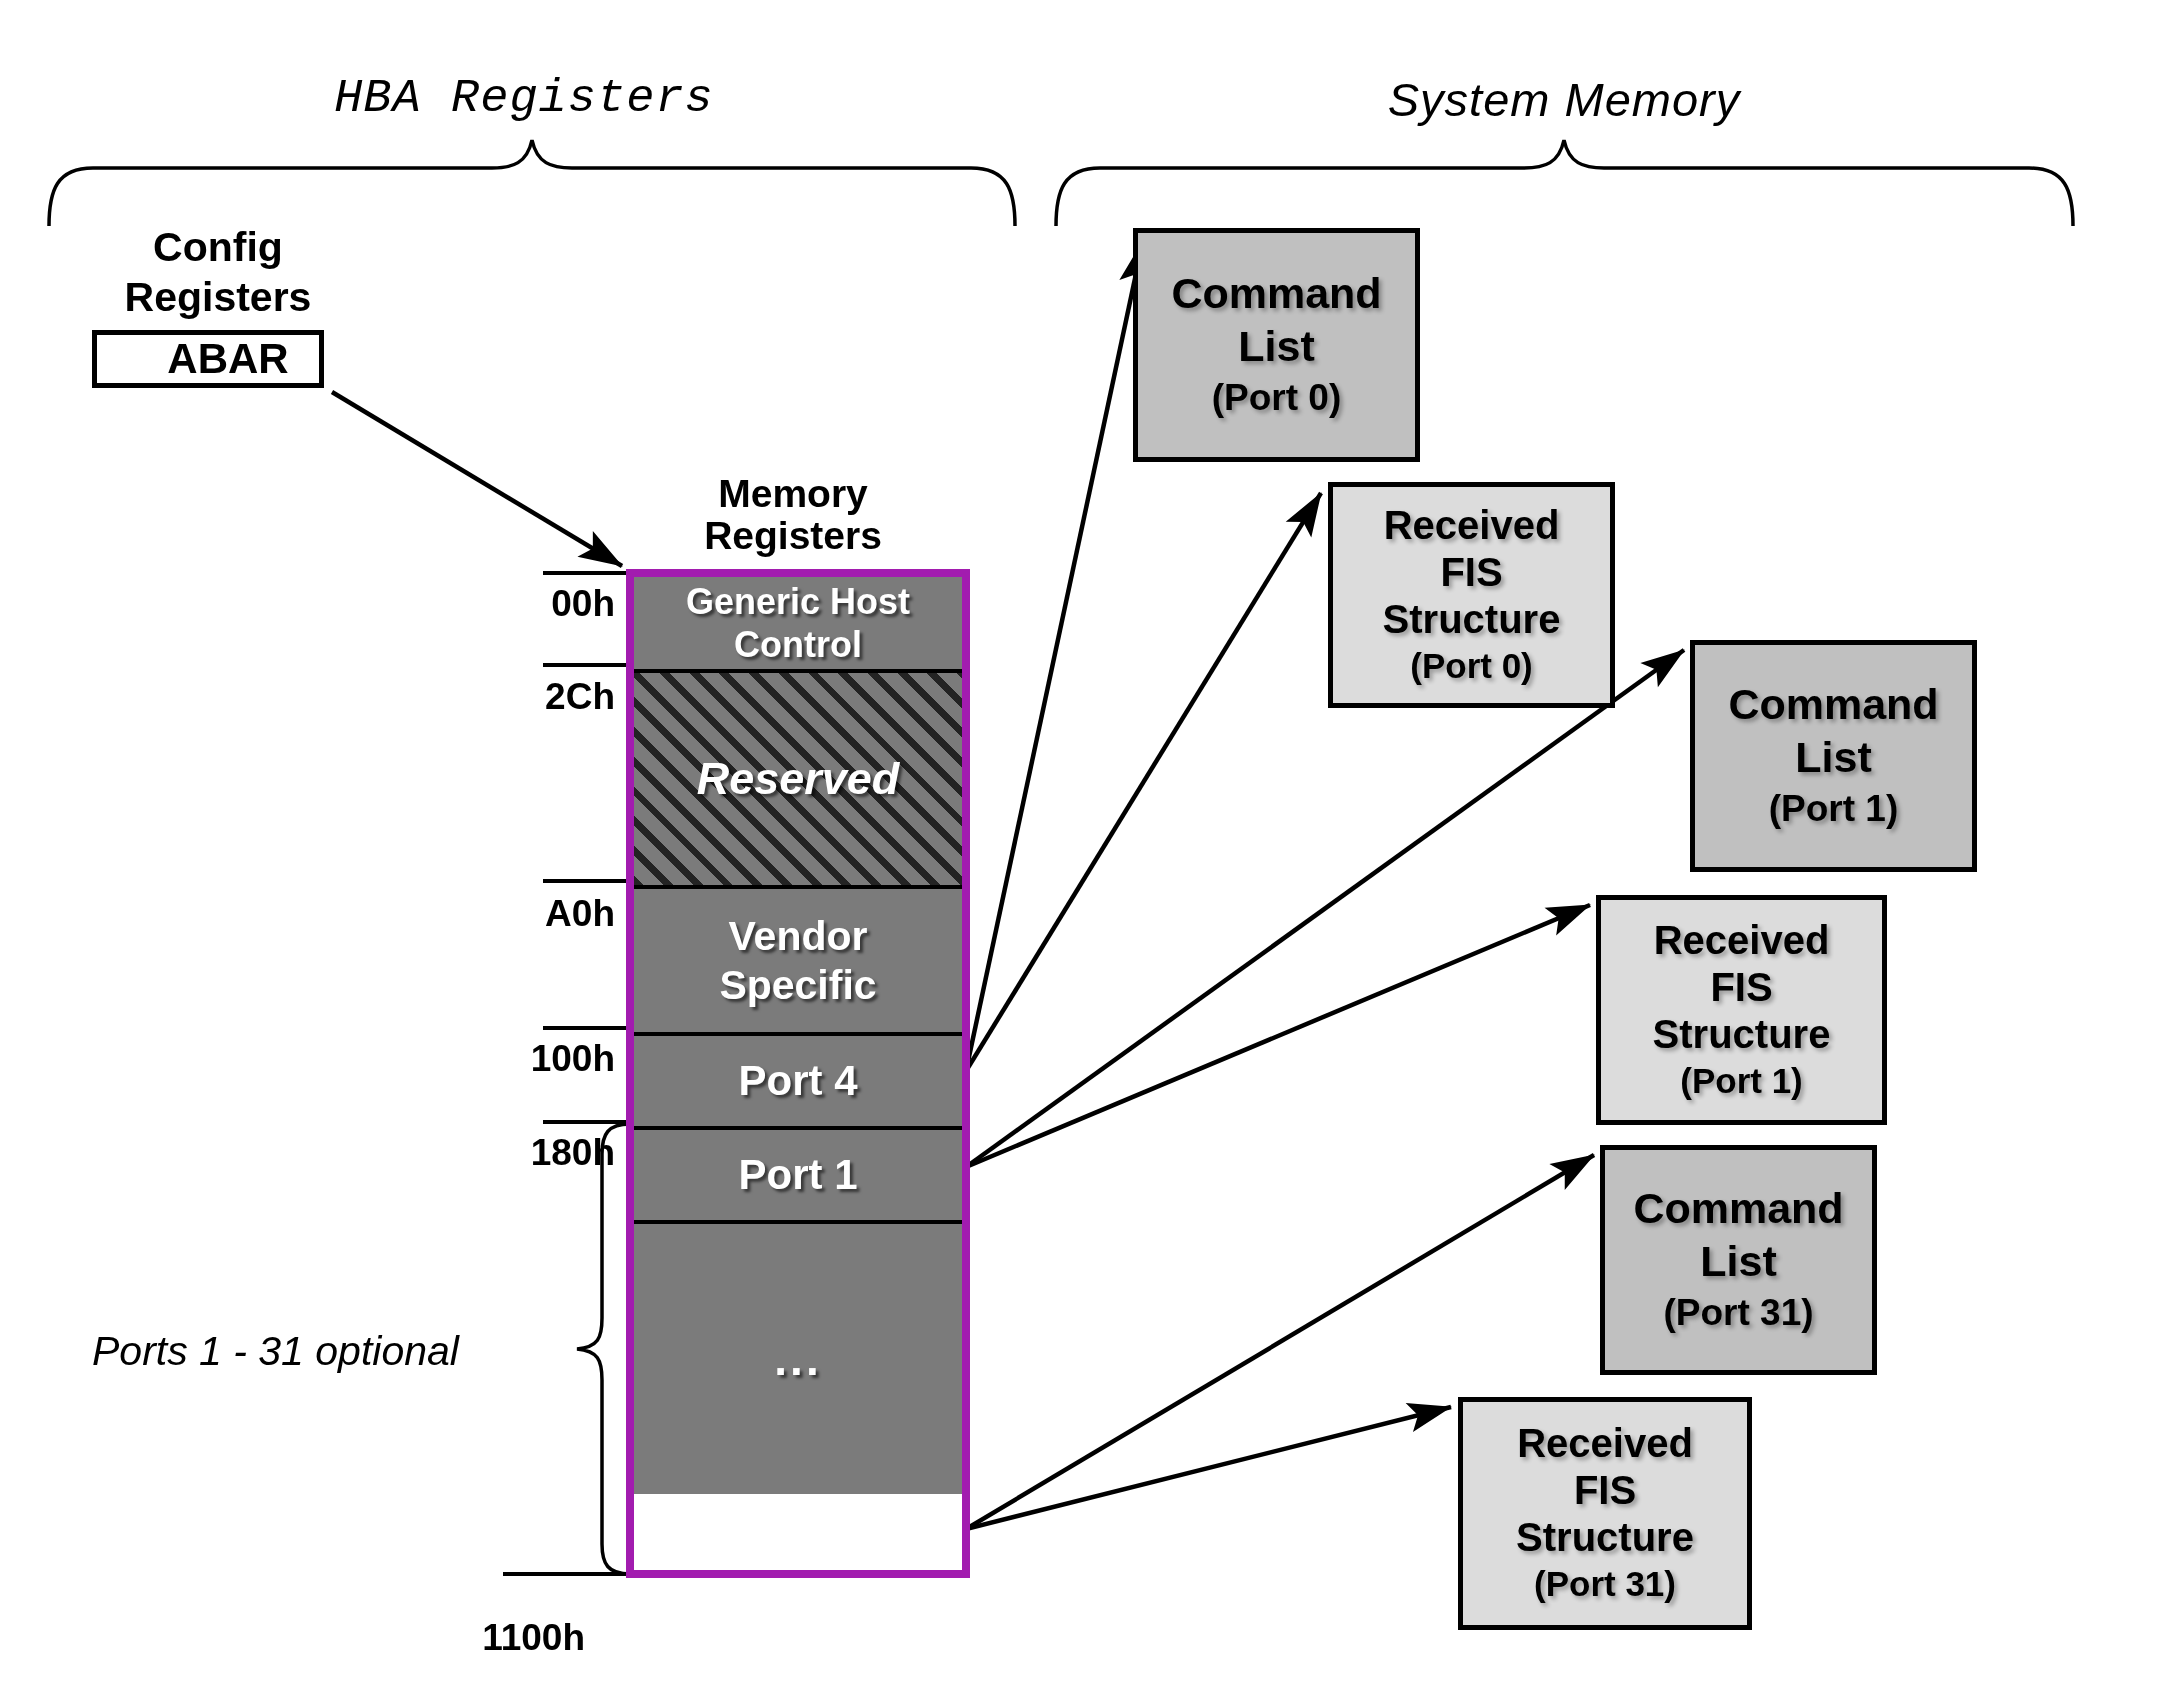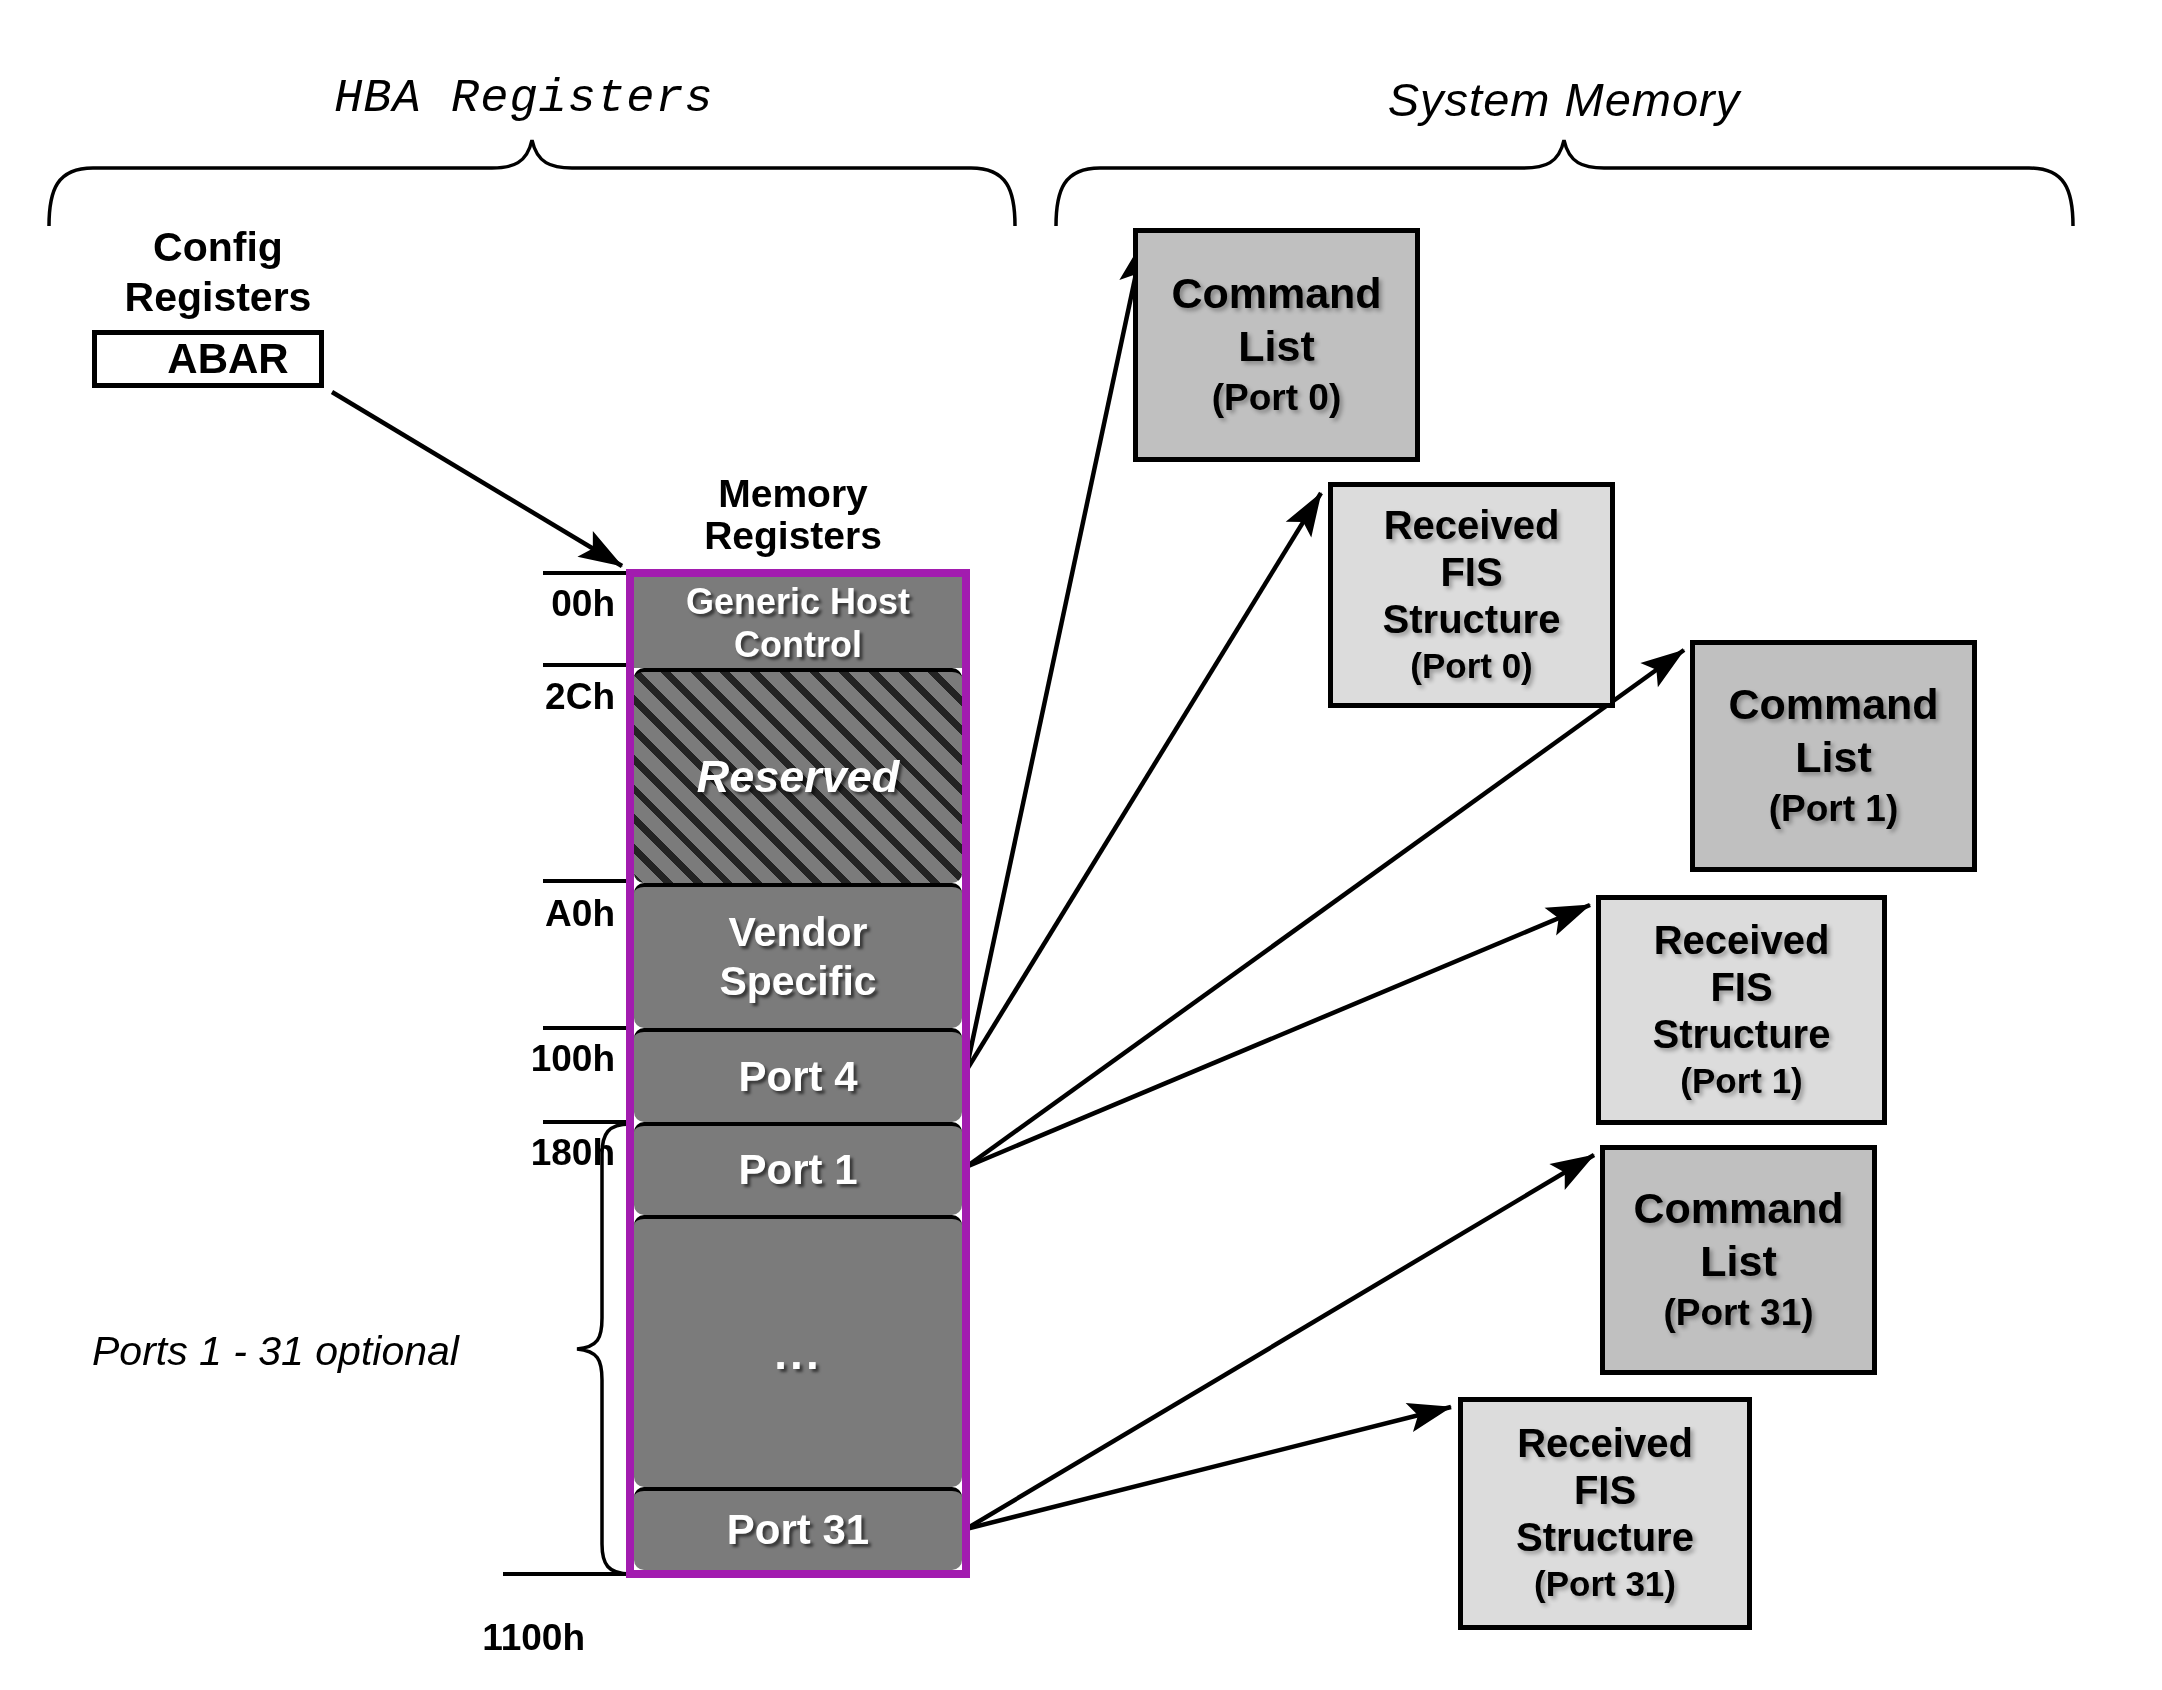--- a/index.html
+++ b/index.html
@@ -46,21 +46,21 @@
     border:8px solid #a21caf; box-sizing:border-box;
     display:flex; flex-direction:column;
   }
   .sec {
     box-sizing:border-box; width:100%;
     background:#7b7b7b;
     display:flex; flex-direction:column; align-items:center; justify-content:center;
     color:#fff; font-weight:700; text-align:center;
     text-shadow:3px 3px 3px rgba(0,0,0,0.55);
   }
-  .sec + .sec { border-top:4px solid #000;border-radius:10px; }
+  .sec + .sec { border-top:4px solid #000; }
   .sec-ghc      { height:92px;  font-size:36px; line-height:43px; }
   .sec-reserved { height:216px; font-size:45px; font-style:italic;
                   background:
                     repeating-linear-gradient(45deg, rgba(10,10,10,0.78) 0 7px, rgba(0,0,0,0) 7px 21px),
                     #7b7b7b; }
   .sec-vendor   { height:147px; font-size:41px; line-height:49px; }
   .sec-port0    { height:94px;  font-size:42px; }
   .sec-port1    { height:94px;  font-size:42px; }
   .sec-dots     { height:274px; font-size:46px; letter-spacing:3px; }
   .sec-port31   { height:84px;  font-size:42px; }
@@ -165,23 +165,20 @@
     </div>
     <div class="sec sec-port0">
       <span>Port 4</span>
     </div>
     <div class="sec sec-port1">
       <span>Port 1</span>
     </div>
     <div class="sec sec-dots">
       <span>...</span>
     </div>
-    <div class="sec sec-port31">
-      <span>Port 31</span>
-    </div>
   </div>
 
   <div class="addr" id="addr-00h">00h</div>
   <div class="addr" id="addr-2Ch">2Ch</div>
   <div class="addr" id="addr-A0h">A0h</div>
   <div class="addr" id="addr-100h">100h</div>
   <div class="addr" id="addr-180h">180h</div>
   <div class="addr" id="addr-1100h">1100h</div>
 
   <div class="ports-note">Ports 1 - 31 optional</div>

